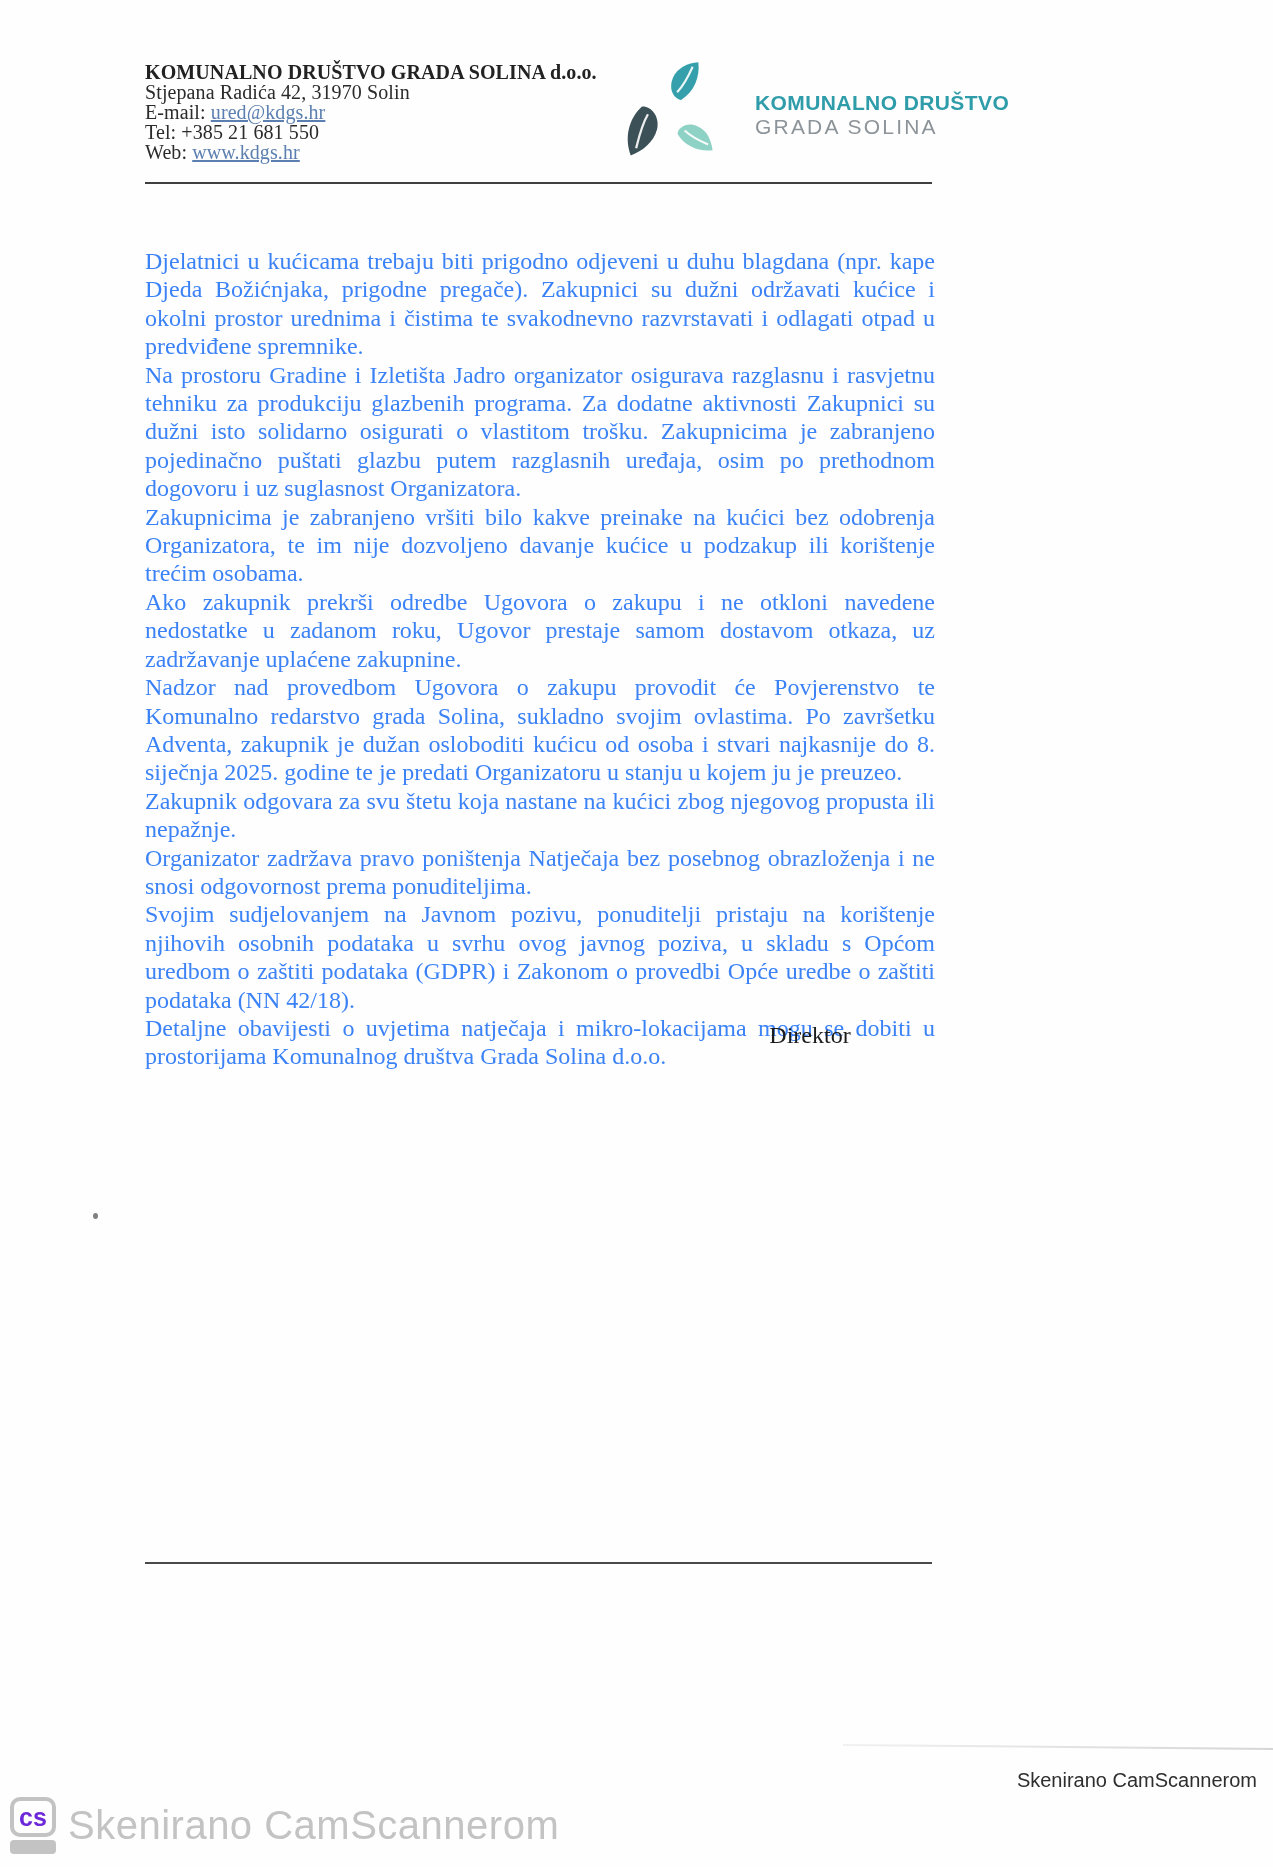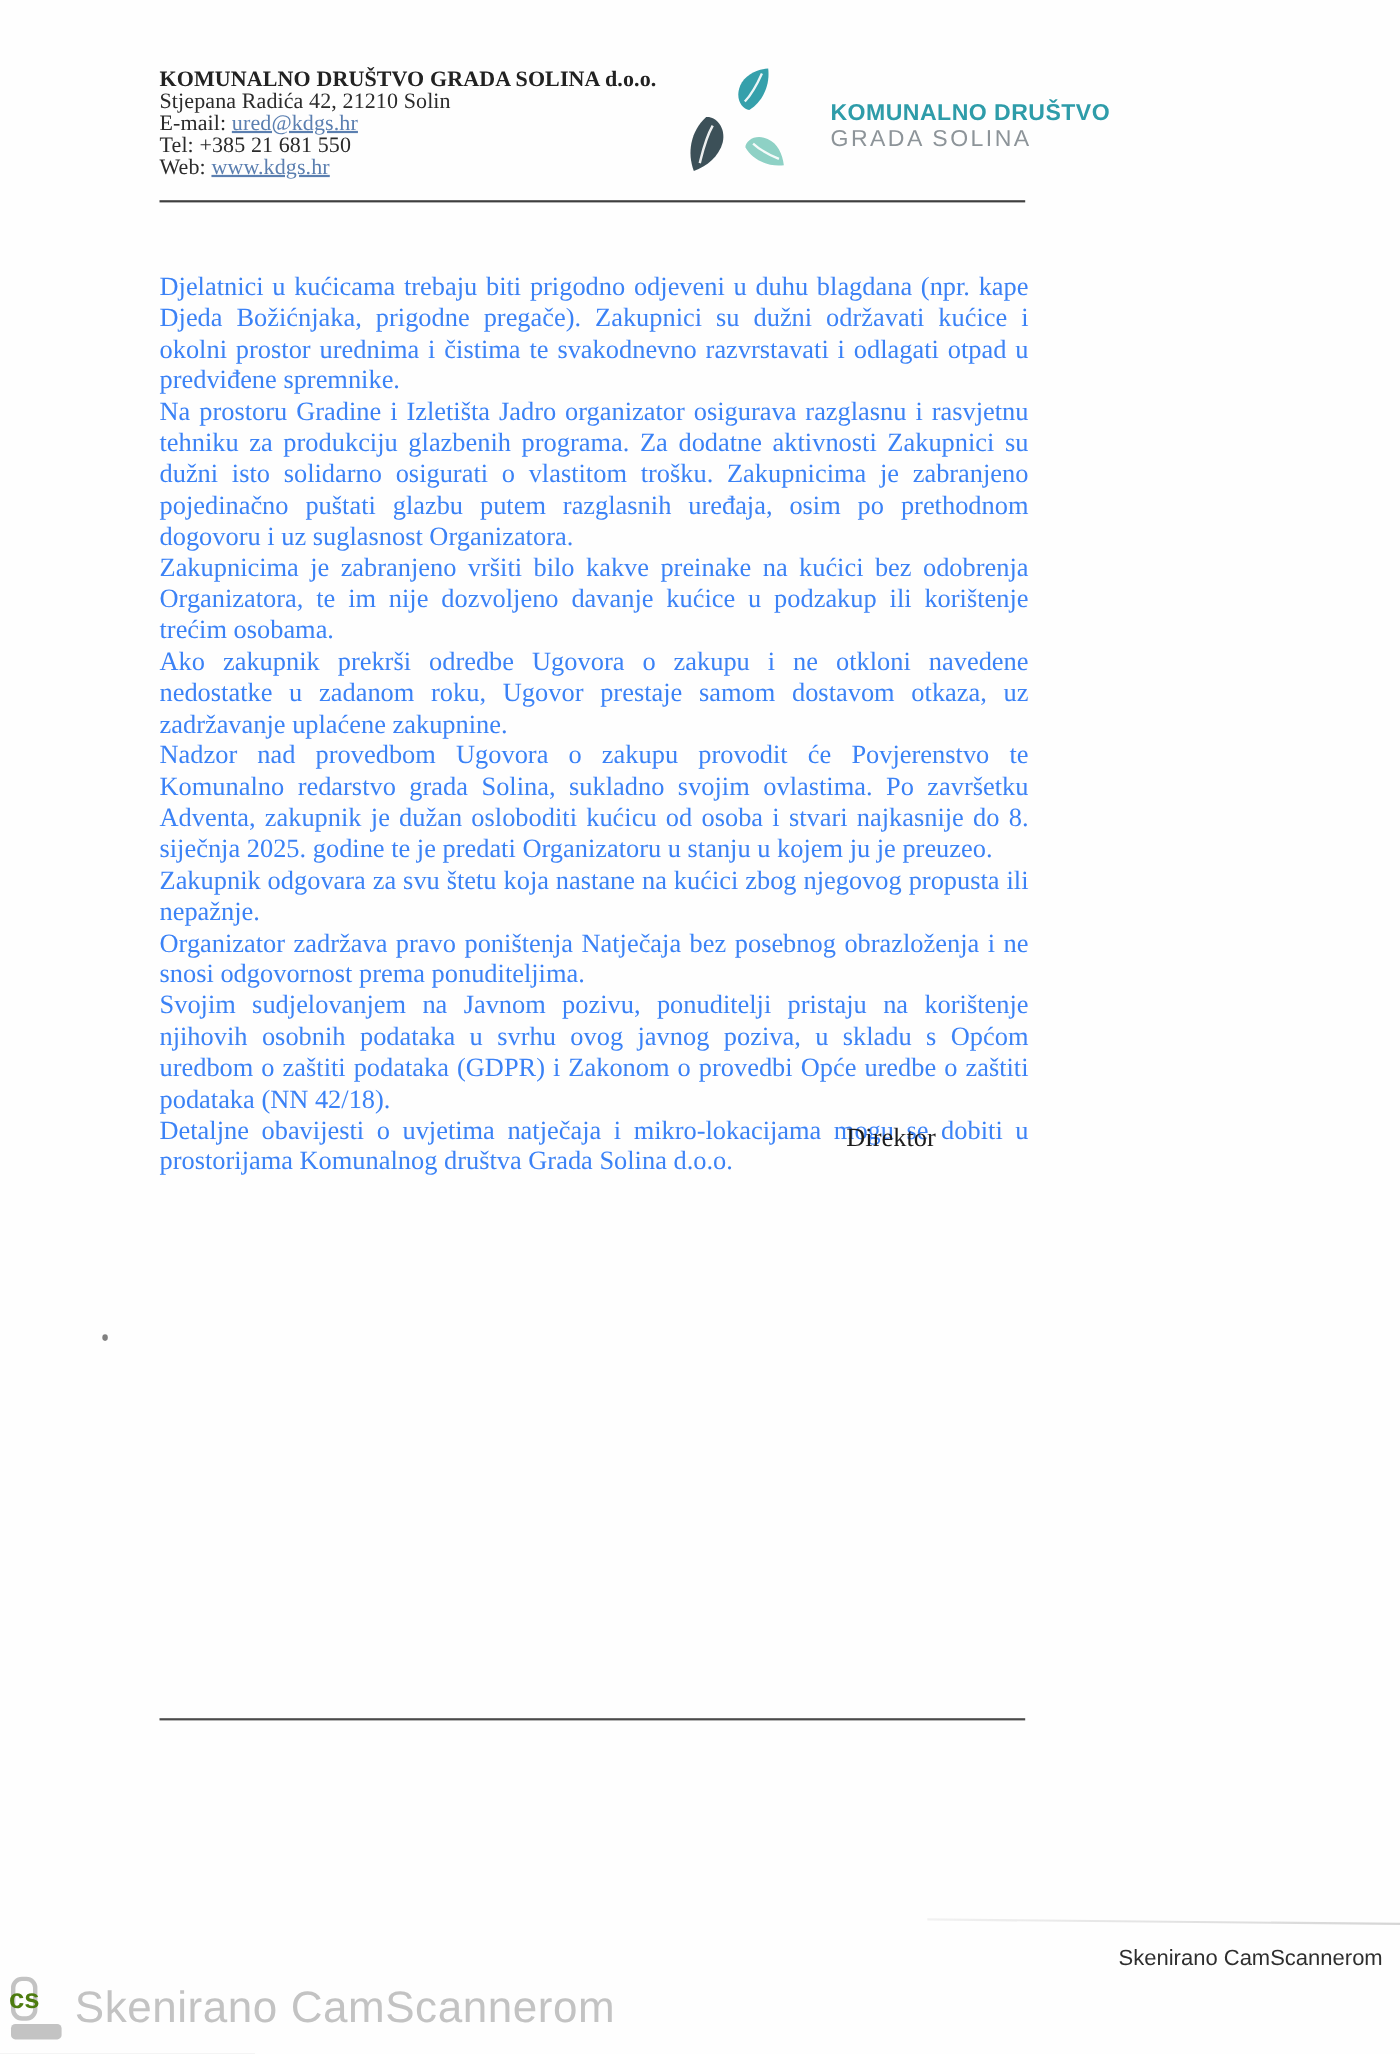--- a/index.html
+++ b/index.html
@@ -125,28 +125,28 @@
   }
   .wm-bar {
     position: absolute;
     left: 10px; top: 1797px;
     display: flex;
     align-items: center;
     gap: 12px;
   }
   .cs-logo { width: 46px; }
   .cs-box {
-    width: 24px; height: 40px;
+    width: 46px; height: 40px;
     border: 4px solid #c3c3c3;
     border-radius: 10px;
     display: flex; align-items: center; justify-content: center;
     font-family: "Liberation Sans", sans-serif;
     font-weight: 700;
     font-size: 25px;
-    color: #4d7c0f;
+    color: #6d28d9;
     line-height: 1;
   }
   .cs-base {
     width: 46px; height: 14px;
     margin-top: 3px;
     background: #c3c3c3;
     border-radius: 4px;
   }
   .wm-text {
     font-family: "Liberation Sans", sans-serif;
@@ -156,21 +156,21 @@
     white-space: nowrap;
   }
 </style>
 </head>
 <body>
 
 <div class="page">
 
   <div class="sender">
     <div class="company">KOMUNALNO DRUŠTVO GRADA SOLINA d.o.o.</div>
-    <div>Stjepana Radića 42, 21210 Solin</div>
+    <div>Stjepana Radića 42, 31970 Solin</div>
     <div><span>E-mail: </span><a href="#" class="doc-link">ured@kdgs.hr</a></div>
     <div>Tel: +385 21 681 550</div>
     <div><span>Web: </span><a href="#" class="doc-link">www.kdgs.hr</a></div>
   </div>
 
   <div class="logo">
     <svg class="logo-leaves" viewBox="0 0 125 135">
 
       <g transform="translate(74,34) rotate(38)">
         <path d="M0,-34 C12,-22 17,-4 11,12 C4,16 -8,12 -12,-2 C-15,-14 -9,-26 0,-34 Z" fill="#35a0ab"></path>

